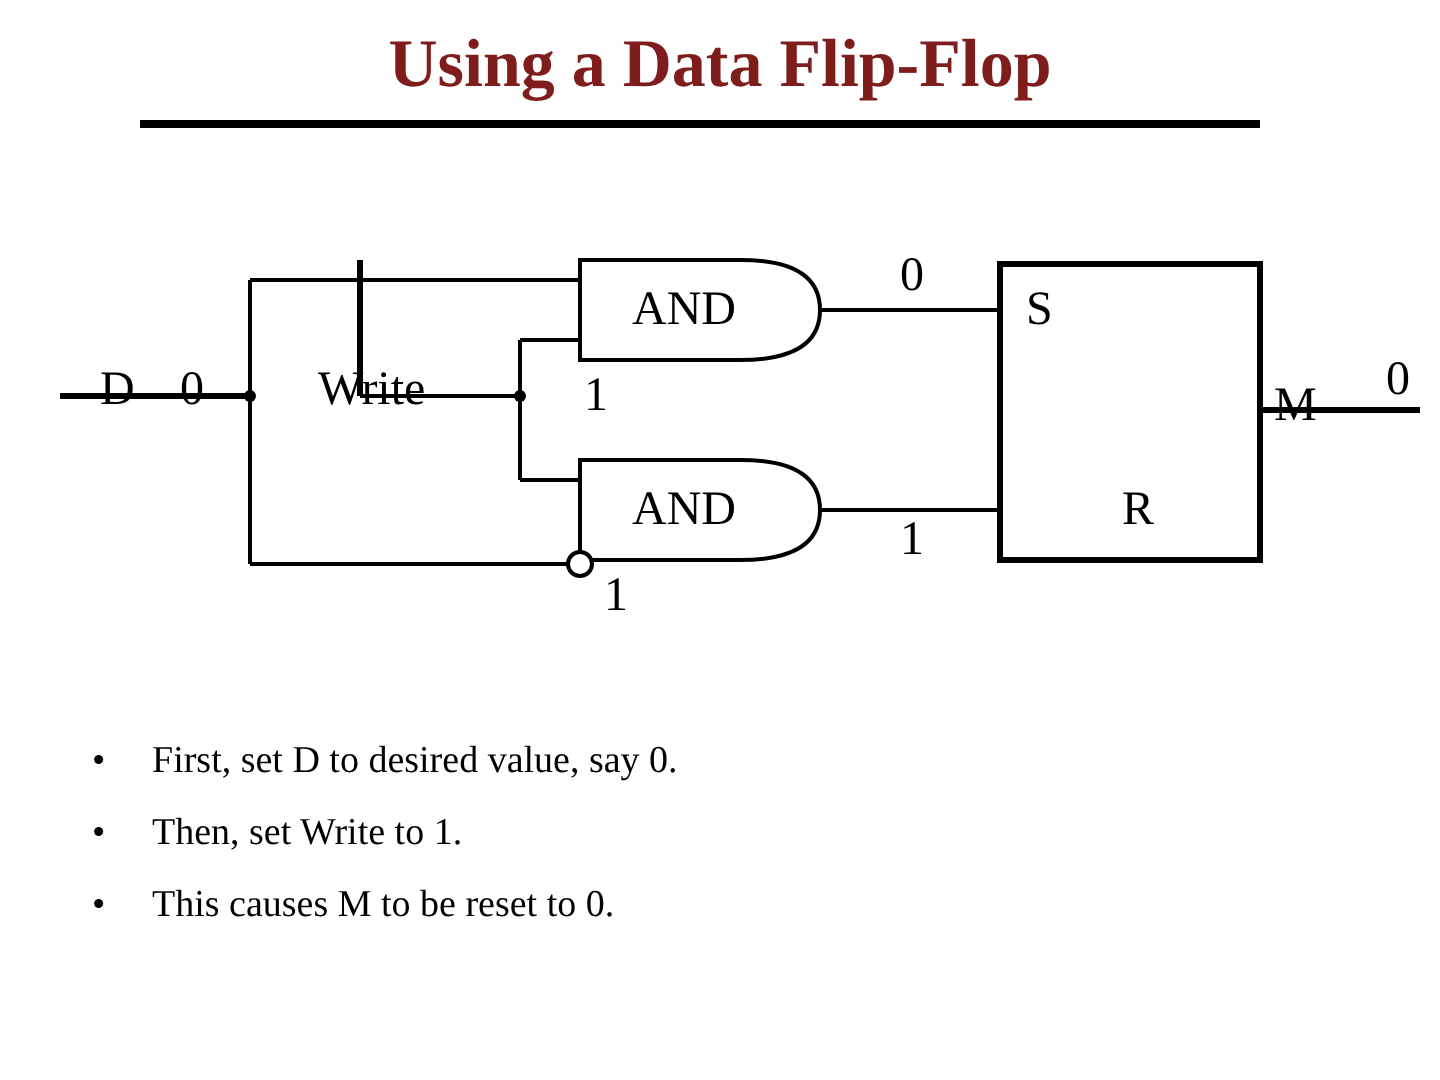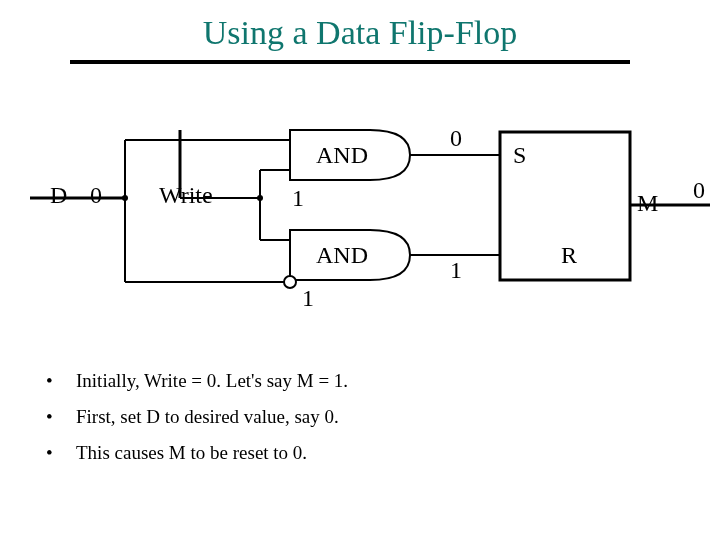--- a/index.html
+++ b/index.html
@@ -16,21 +16,22 @@
     width: 720px;
     height: 540px;
   }
   .title {
     position: absolute;
     top: 14px;
     left: 0;
     width: 720px;
     text-align: center;
     font-size: 34px;
-    color: #0f766e;
+    color: #7f1d1d;
+    font-weight: bold;
   }
   .rule {
     position: absolute;
     top: 60px;
     left: 70px;
     width: 560px;
     height: 0;
     border-top: 4px solid #000;
   }
   .diagram {
@@ -130,19 +131,19 @@
       <line x1="410" y1="125" x2="500" y2="125" stroke="#000" stroke-width="2"></line>
 
       <rect x="500" y="2" width="130" height="148" fill="none" stroke="#000" stroke-width="3"></rect>
 
       <line x1="630" y1="75" x2="710" y2="75" stroke="#000" stroke-width="3"></line>
     </svg>
   </div>
 
   <div class="bullets">
     <ul>
-      <li>Initially,  Write = 0.   Let's say M = 1.</li>
       <li>First, set D to desired value, say 0.</li>
+      <li>Then, set Write to 1.</li>
       <li>This causes M to be reset to 0.</li>
     </ul>
   </div>
 
 </div>
 
 </body></html>

